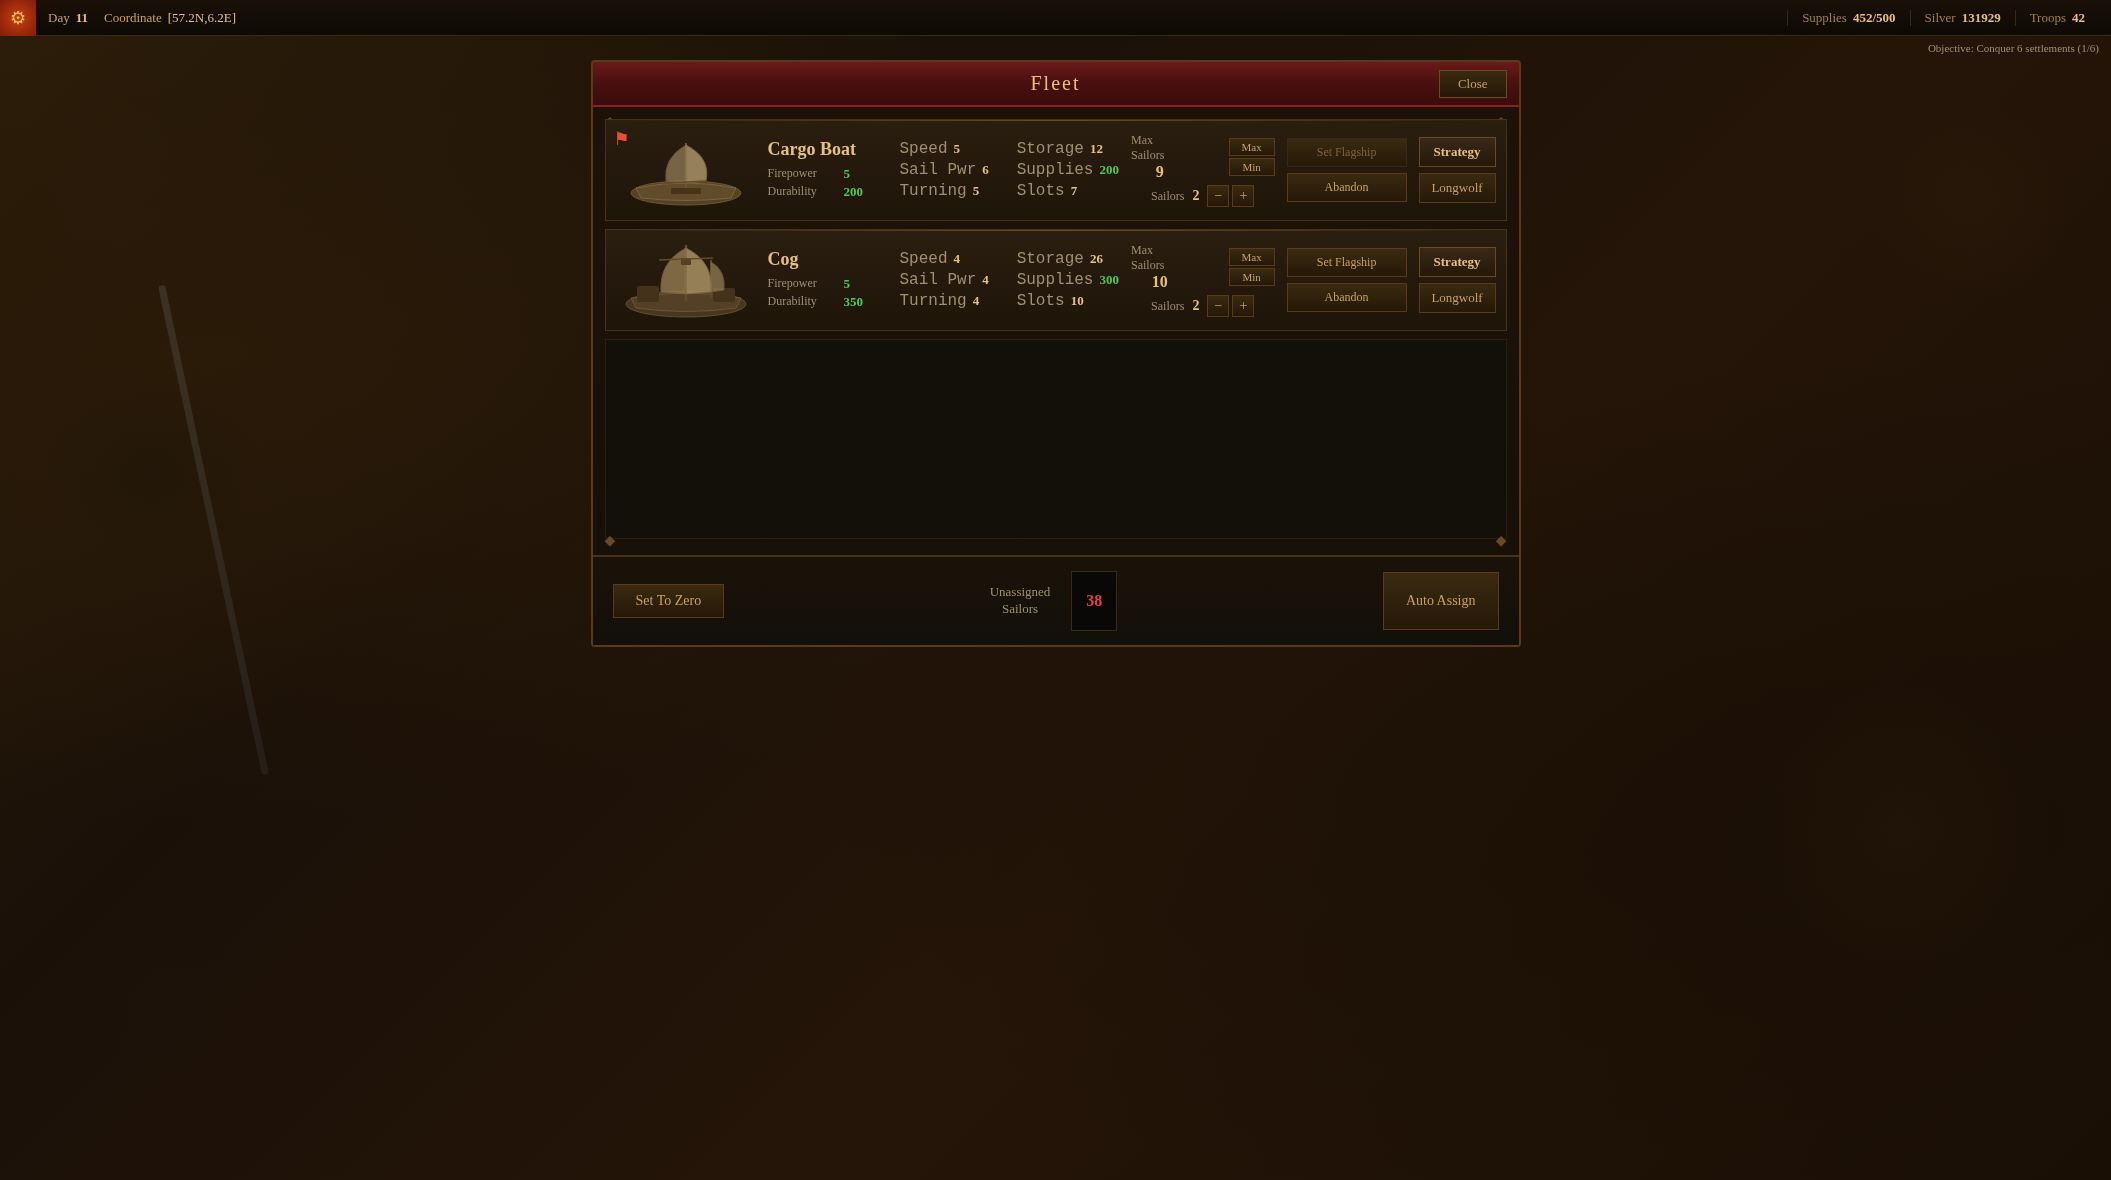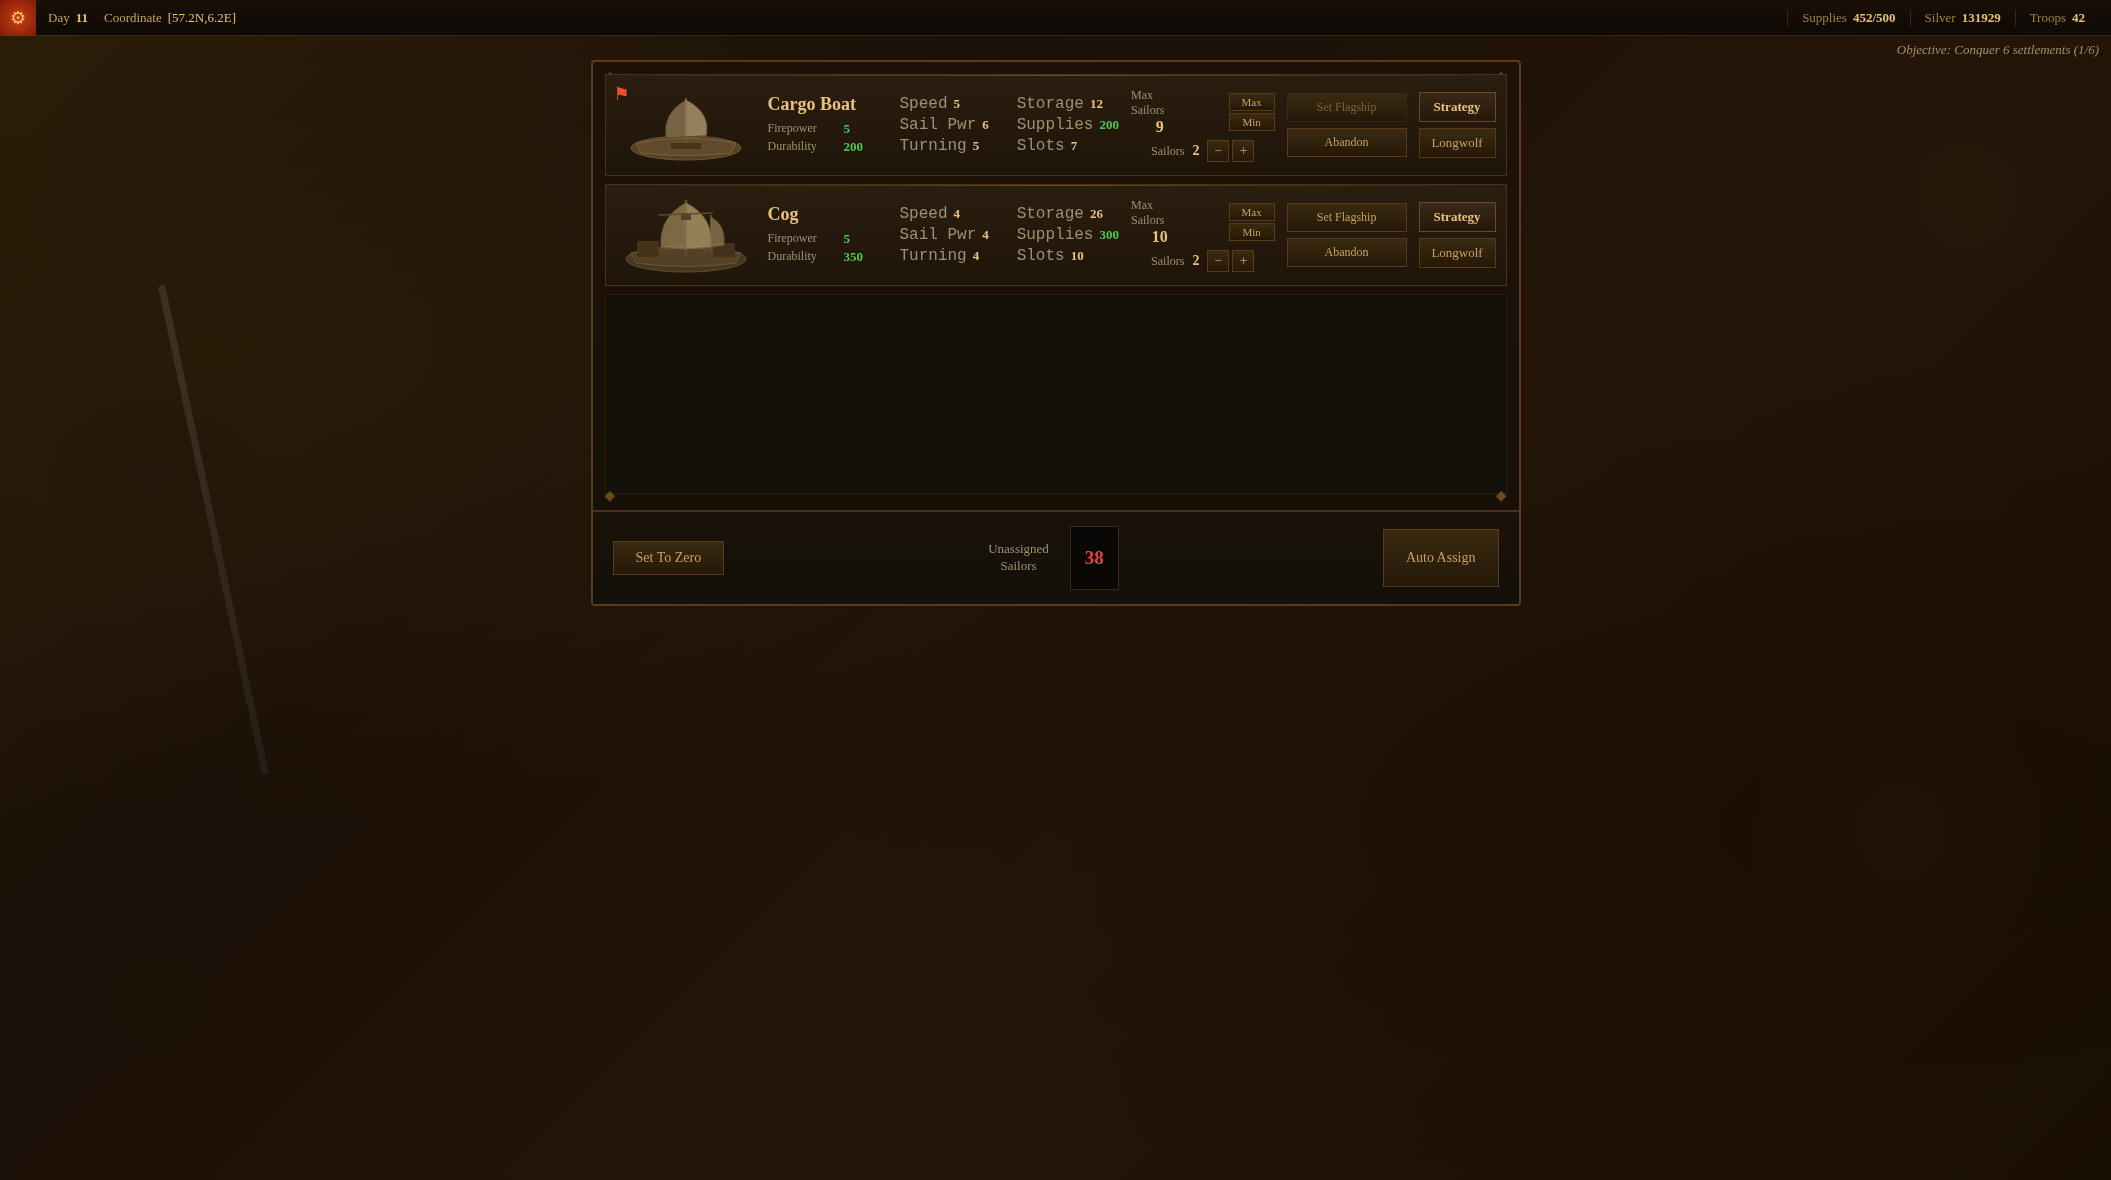--- a/index.html
+++ b/index.html
@@ -88,22 +88,21 @@
     .resource-value {
       color: #e8c070;
       font-weight: bold;
     }
 
     .objective-text {
       position: absolute;
       top: 42px;
       right: 12px;
       color: #a09070;
-      font-size: 13px;
-      font-style: italic;
+      font-size: 11px;
     }
 
     
     .fleet-dialog {
       position: absolute;
       top: 60px;
       left: 50%;
       transform: translateX(-50%);
       width: 930px;
       background: linear-gradient(180deg, #1e1208 0%, #161008 100%);
@@ -357,21 +356,21 @@
 
     .unassigned-label {
       color: #a09070;
       font-size: 13px;
       text-align: center;
       line-height: 1.3;
     }
 
     .unassigned-value {
       color: #e84040;
-      font-size: 19px;
+      font-size: 16px;
       font-weight: bold;
       background: #0a0806;
       border: 1px solid #3a2818;
       padding: 20px 14px;
     }
 
     .auto-assign-btn {
       background: linear-gradient(180deg, #3a2a10 0%, #251808 100%);
       border: 1px solid #5a3a18;
       color: #c8a060;
@@ -440,20 +439,24 @@
       <span class="resource-label">Troops</span>
       <span class="resource-value">42</span>
     </div>
   </div>
 </div>
 
 <div class="objective-text">Objective: Conquer 6 settlements (1/6)</div>
 
 <div class="fleet-dialog">
 
+  <div class="dialog-title-bar">
+    <span class="dialog-title">Fleet</span>
+    <button class="close-btn">Close</button>
+  </div>
 
   <div class="dialog-content">
 
     <div style="position:relative;padding-bottom:4px;">
       <div style="position:absolute;top:-6px;left:0;color:#6a4a20;font-size:14px;">◆</div>
       <div style="position:absolute;top:-6px;right:0;color:#6a4a20;font-size:14px;">◆</div>
 
       <div class="ship-row">
 
         <div style="position:absolute;top:8px;left:8px;color:#e85030;font-size:18px;">⚑</div>

